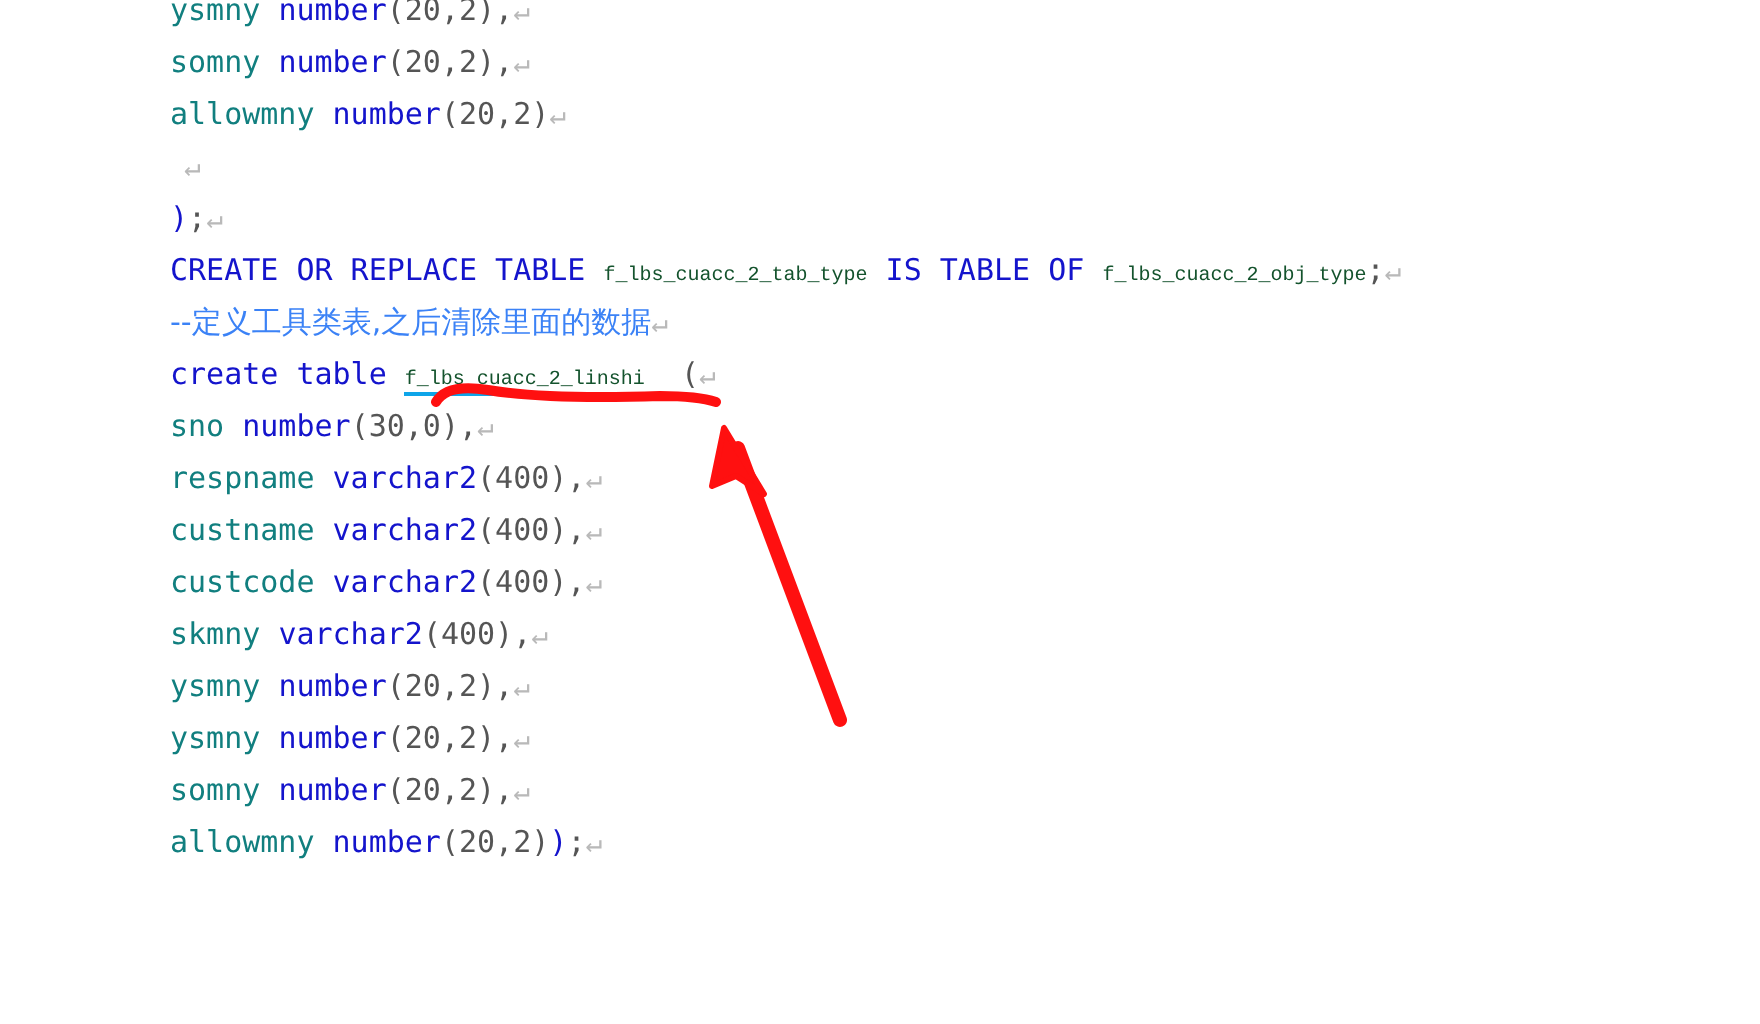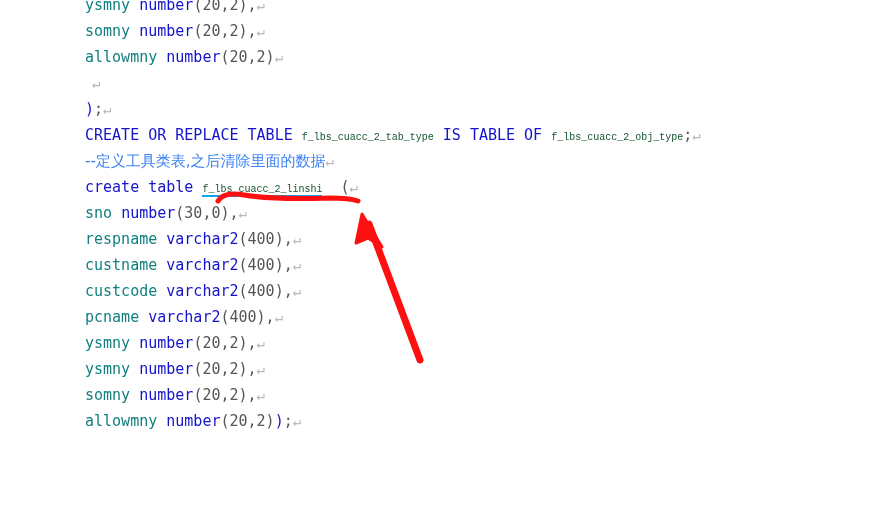--- a/index.html
+++ b/index.html
@@ -87,21 +87,21 @@
       <div class="line"><span class="ident">allowmny </span><span class="kw">number</span><span class="plain">(20,2)</span><span class="cr">↵</span></div>
       <div class="line indent-blank"><span class="cr">↵</span></div>
       <div class="line"><span class="kw">)</span><span class="plain">;</span><span class="cr">↵</span></div>
       <div class="line"><span class="kw">CREATE OR REPLACE TABLE </span><span class="obj">f_lbs_cuacc_2_tab_type</span><span class="kw"> IS TABLE OF </span><span class="obj">f_lbs_cuacc_2_obj_type</span><span class="plain">;</span><span class="cr">↵</span></div>
       <div class="line"><span class="cmt cjk">--定义工具类表,之后清除里面的数据</span><span class="cr">↵</span></div>
       <div class="line"><span class="kw">create table </span><span class="obj squiggle">f_lbs_cuacc_2_linshi</span><span class="plain">  (</span><span class="cr">↵</span></div>
       <div class="line"><span class="ident">sno </span><span class="kw">number</span><span class="plain">(30,0),</span><span class="cr">↵</span></div>
       <div class="line"><span class="ident">respname </span><span class="kw">varchar2</span><span class="plain">(400),</span><span class="cr">↵</span></div>
       <div class="line"><span class="ident">custname </span><span class="kw">varchar2</span><span class="plain">(400),</span><span class="cr">↵</span></div>
       <div class="line"><span class="ident">custcode </span><span class="kw">varchar2</span><span class="plain">(400),</span><span class="cr">↵</span></div>
-      <div class="line"><span class="ident">pcname </span><span class="kw">varchar2</span><span class="plain">(400),</span><span class="cr">↵</span></div>
+      <div class="line"><span class="ident">skmny </span><span class="kw">varchar2</span><span class="plain">(400),</span><span class="cr">↵</span></div>
       <div class="line"><span class="ident">ysmny </span><span class="kw">number</span><span class="plain">(20,2),</span><span class="cr">↵</span></div>
       <div class="line"><span class="ident">ysmny </span><span class="kw">number</span><span class="plain">(20,2),</span><span class="cr">↵</span></div>
       <div class="line"><span class="ident">somny </span><span class="kw">number</span><span class="plain">(20,2),</span><span class="cr">↵</span></div>
       <div class="line"><span class="ident">allowmny </span><span class="kw">number</span><span class="plain">(20,2)</span><span class="kw">)</span><span class="plain">;</span><span class="cr">↵</span></div>
     </div>
 
   <svg id="annotation" viewBox="0 0 880 512" width="880" height="512" xmlns="http://www.w3.org/2000/svg">
 
     <path d="M 218 201 C 222 194, 232 193, 244 195 C 268 199, 300 199, 330 198 C 342 198, 352 199, 358 201" fill="none" stroke="#ff1010" stroke-width="5" stroke-linecap="round" stroke-linejoin="round"></path>
 

